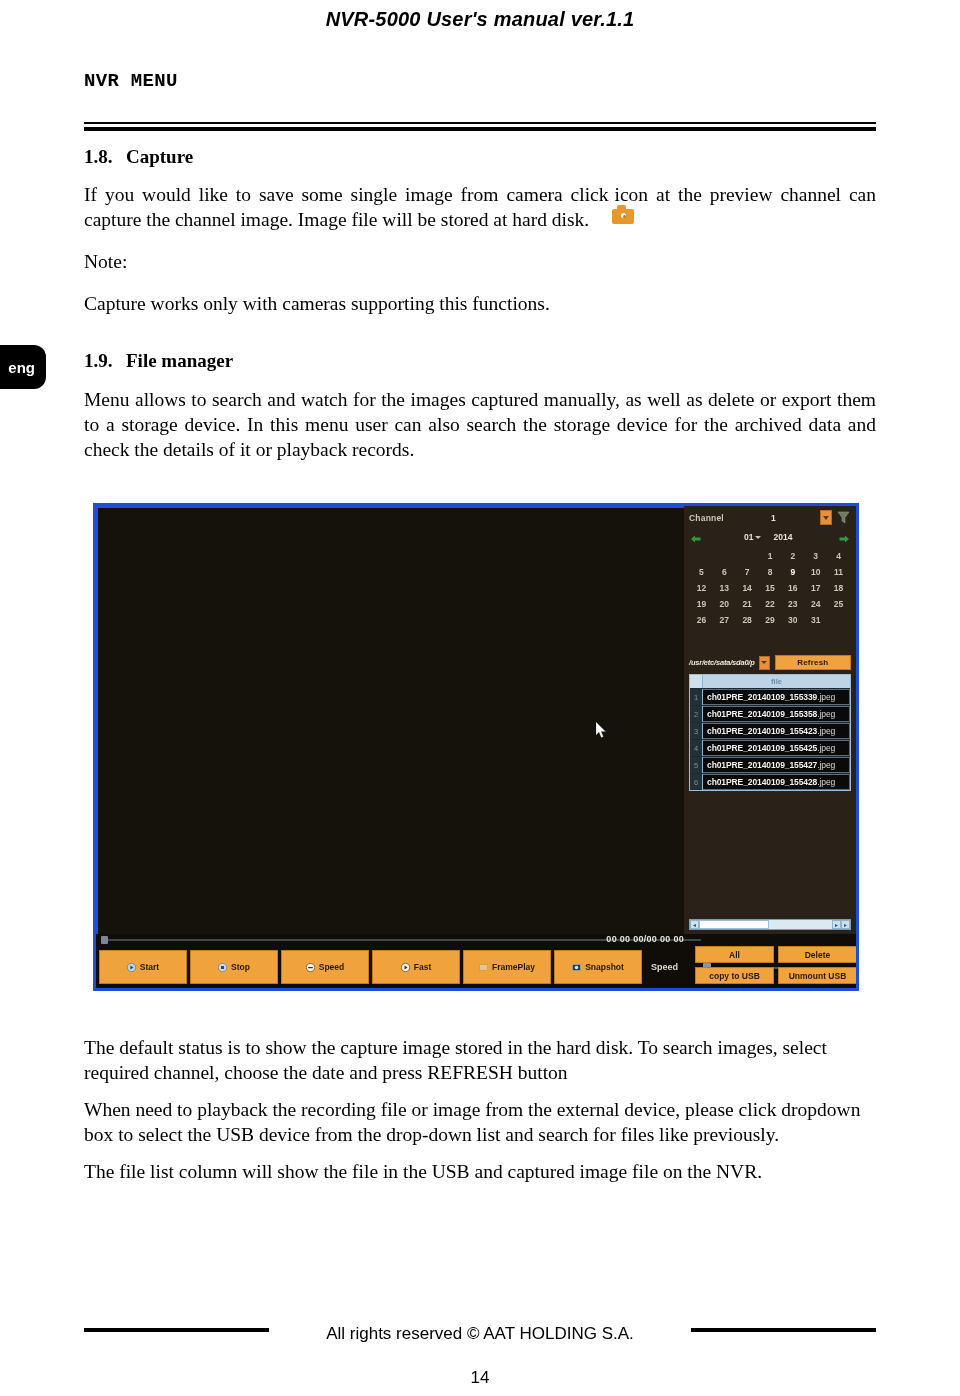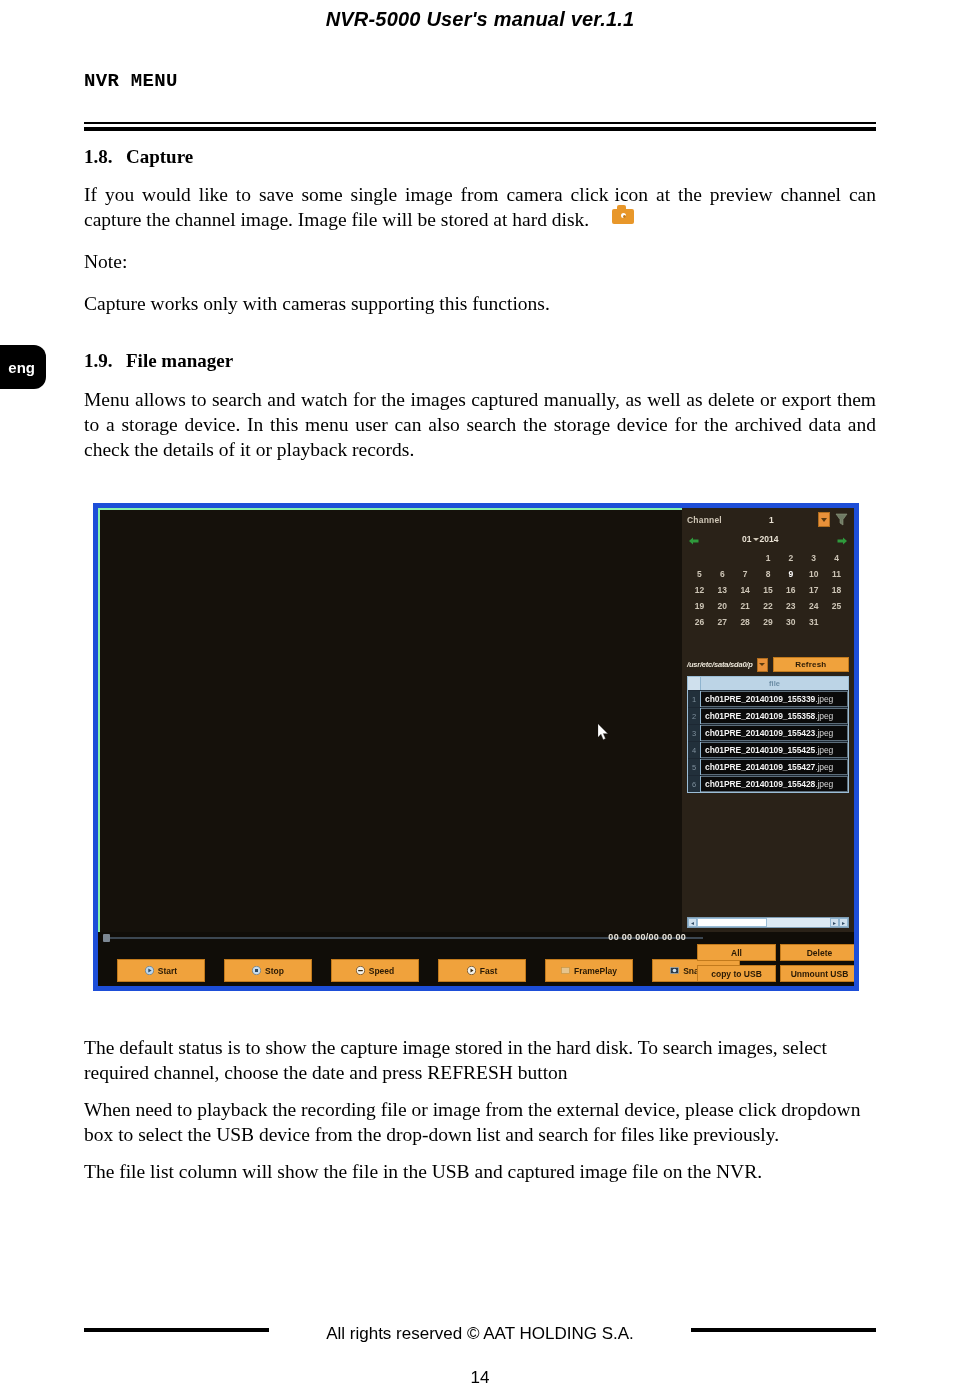--- a/index.html
+++ b/index.html
@@ -75,22 +75,22 @@
     color: #fff; font-family: "Liberation Sans", sans-serif;
     font-size: 15px; font-weight: bold;
     display: flex; align-items: center; justify-content: flex-end;
     padding-right: 11px;
   }
 
   
   .nvr {
     position: absolute; left: 93px; top: 503px;
     width: 766px; height: 488px;
-    background: #86efac;
-    border: 5px solid #1d4ed8;
+    background: #1d4ed8;
+    border: 3px solid #1d4ed8;
     overflow: hidden;
     font-family: "Liberation Sans", sans-serif;
   }
   .nvr-video {
     position: absolute; left: 2px; top: 2px; width: 700px; height: 430px;
     background: #15110b;
   }
   .nvr-cursor {
     position: absolute; left: 498px; top: 214px; width: 11px; height: 16px;
   }
@@ -113,21 +113,21 @@
   .ch-filter { width: 15px; height: 15px; margin-left: 4px; position: relative; }
 
   
   .cal { padding: 0 1px; }
   .cal-head { display: flex; align-items: center; height: 16px; }
   .cal-arrow { width: 12px; height: 12px; position: relative; }
   .cal-mm { color: #e9e2d4; font-size: 8.5px; font-weight: bold; margin-left: 42px; }
   .cal-mm .caret { display: inline-block; margin-left: 2px; width: 0; height: 0;
       border-left: 3px solid transparent; border-right: 3px solid transparent;
       border-top: 3px solid #cfc6b6; vertical-align: 1px; }
-  .cal-yy { color: #e9e2d4; font-size: 8.5px; font-weight: bold; }
+  .cal-yy { color: #e9e2d4; font-size: 8.5px; font-weight: bold; margin-left: 12px; }
   .cal-arrow.right { margin-left: auto; }
 
   .cal-grid { display: grid; grid-template-columns: repeat(7, 1fr); margin-top: 3px; }
   .cal-cell {
     height: 16px; display: flex; align-items: center; justify-content: center;
     color: #cdc5b6; font-size: 8.5px; font-weight: bold;
   }
   .cal-cell.sel { color: #ffffff; }
   .cal-cell.empty { color: transparent; }
 
@@ -188,24 +188,24 @@
   .progress-line { position: absolute; left: 0; top: 3px; width: 600px; height: 2px; background: #3c4752; }
   .progress-knob { position: absolute; left: 0; top: 0; width: 7px; height: 8px;
       background: #7c8793; border-radius: 1px; }
   .time-code {
     position: absolute; right: 178px; top: 0px; color: #e7e3d9;
     font-size: 9px; font-weight: bold; letter-spacing: .3px; margin-left: 36px;
   }
 
   .ctrl-row { position: absolute; left: 3px; bottom: 4px; display: flex; gap: 3px; }
   .ctrl-btn {
-    height: 23px; background: #f0a23c; border: 1px solid #c27a1c;
+    height: 34px; background: #f0a23c; border: 1px solid #c27a1c;
     color: #2a1a05; font-size: 8.5px; font-weight: bold;
     display: flex; align-items: center; justify-content: center; gap: 4px;
-    padding: 0 6px; min-width: 88px; margin-left: 16px;
+    padding: 0 6px; min-width: 88px;
   }
   .ctrl-btn .bicon { width: 9px; height: 9px; display: inline-block; }
   .speed-label { color: #ded9ce; font-size: 9px; font-weight: bold; align-self: center; margin-left: 6px; }
   .speed-slider { width: 130px; height: 17px; position: relative; align-self: center; margin-left: 22px; }
   .speed-slider .trk { position: absolute; left: 0; top: 8px; width: 130px; height: 2px; background: #4a5460; }
   .speed-slider .knb { position: absolute; left: 0; top: 4px; width: 8px; height: 9px;
       background: #8d97a2; border-radius: 1px; }
 
   .side-btns {
     position: absolute; right: 5px; bottom: 4px; width: 162px;

